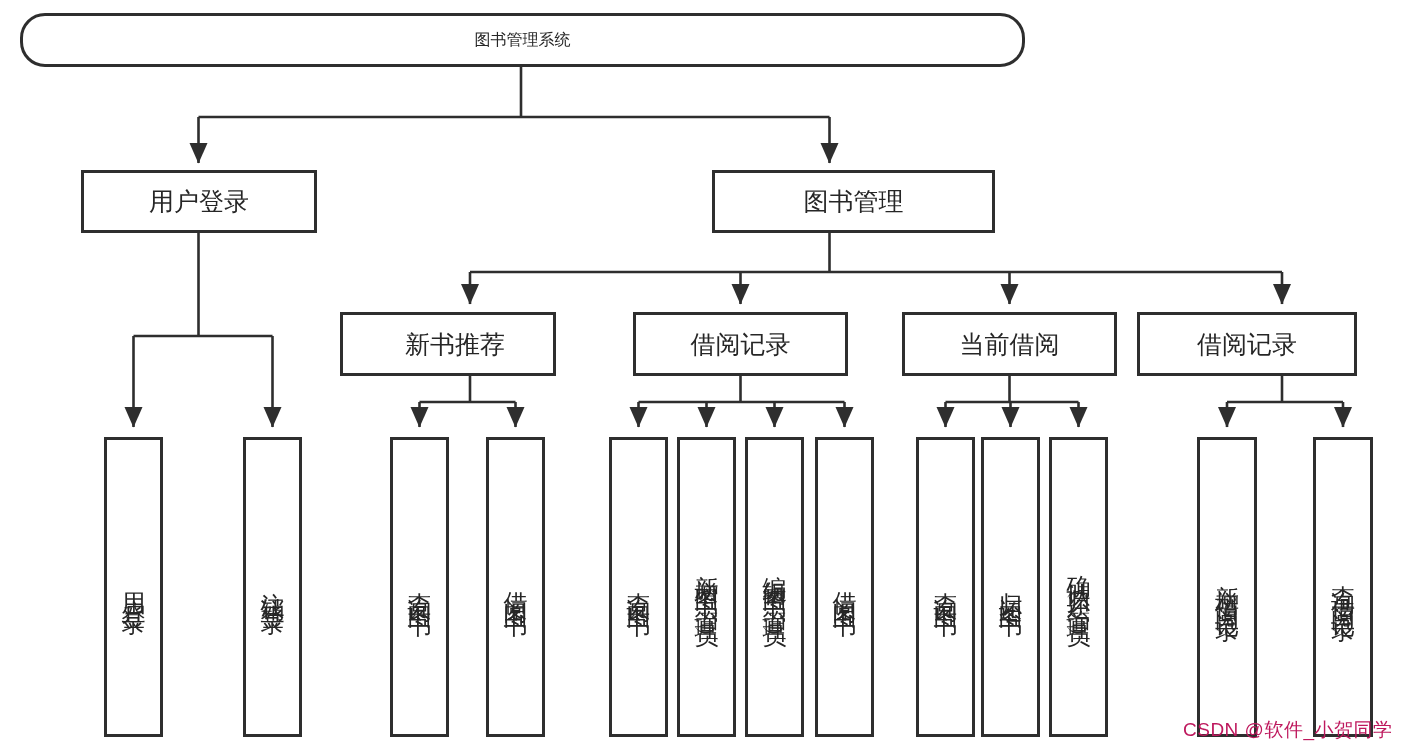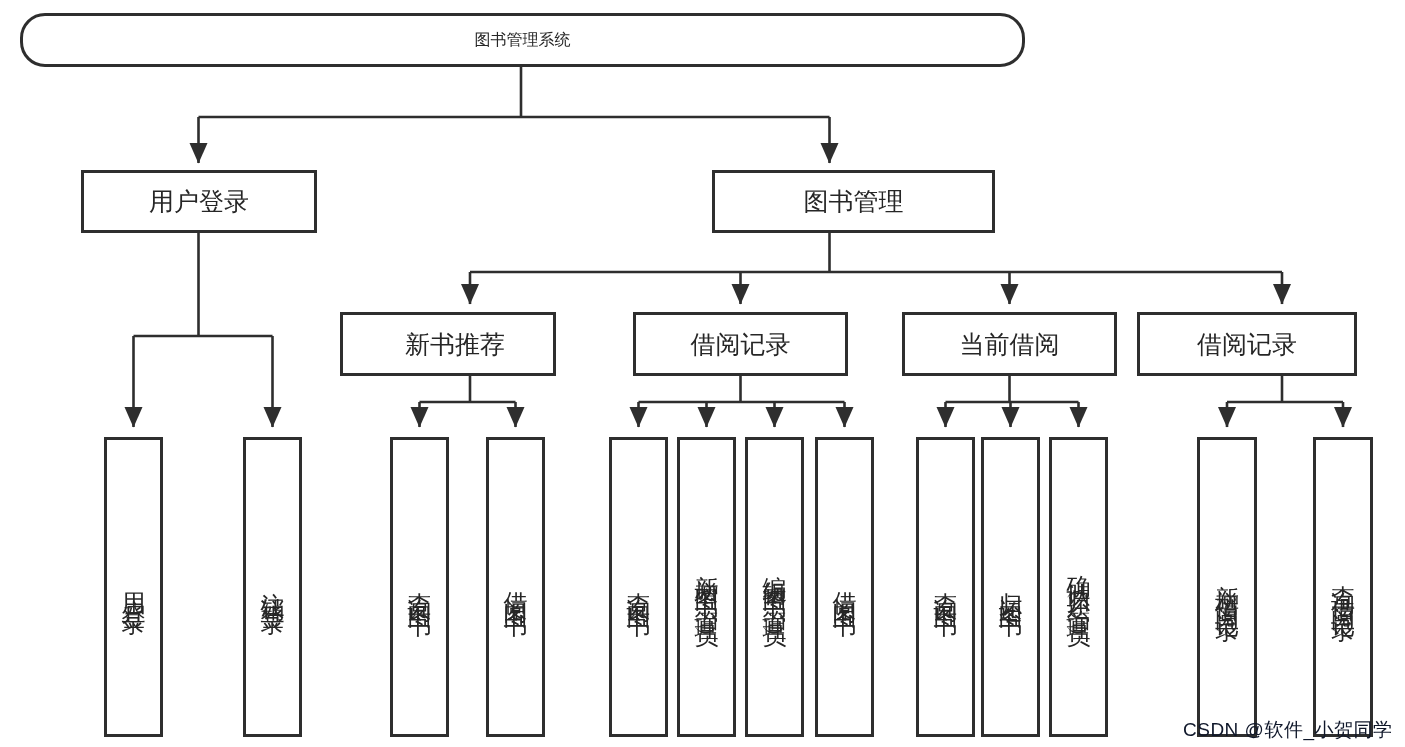--- a/index.html
+++ b/index.html
@@ -60,21 +60,21 @@
     letter-spacing: 7px;
     line-height: 1;
     color: #262626;
     white-space: nowrap;
   }
   .watermark {
     position: absolute;
     left: 1183px;
     top: 717px;
     font-size: 19px;
-    color: #0f172a;
+    color: #be185d;
     letter-spacing: 0.5px;
     z-index: 10;
     white-space: nowrap;
   }
 </style>
 </head>
 <body>
 
 <div class="canvas">
 

